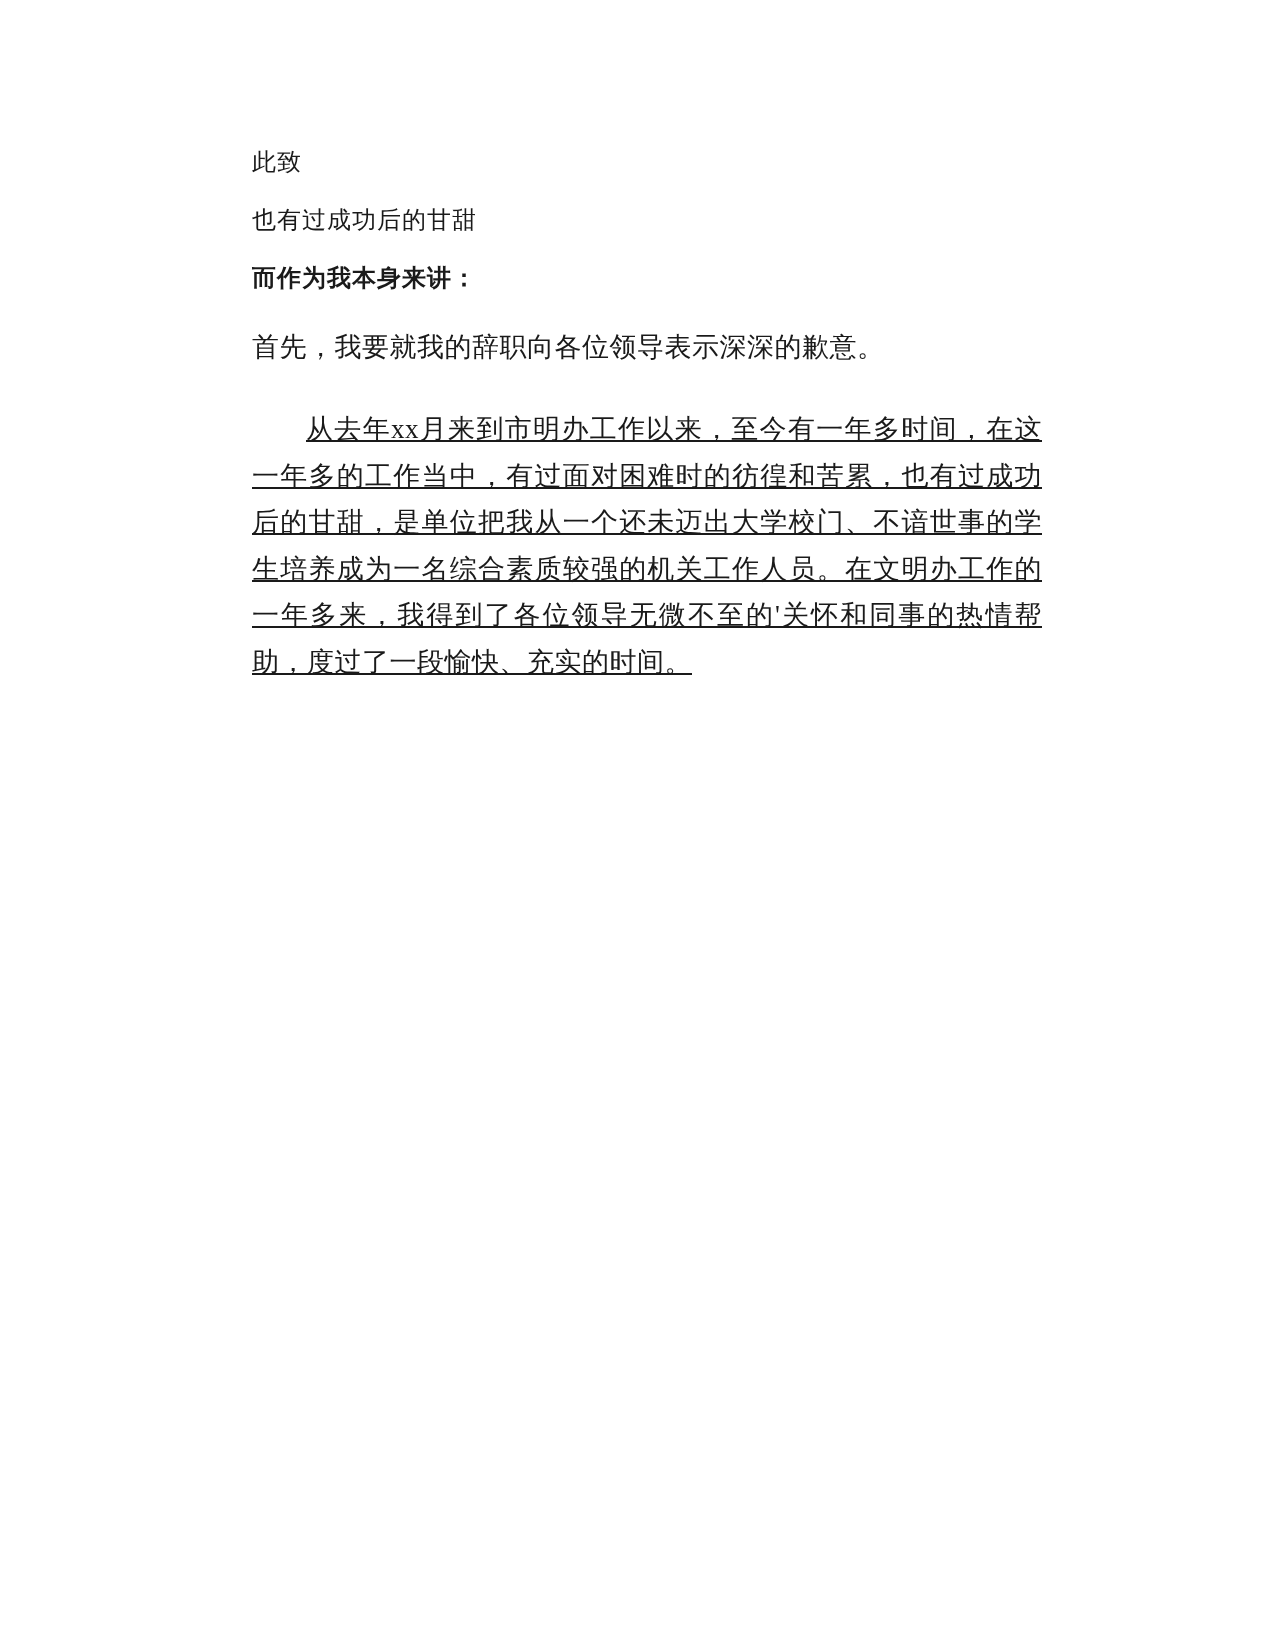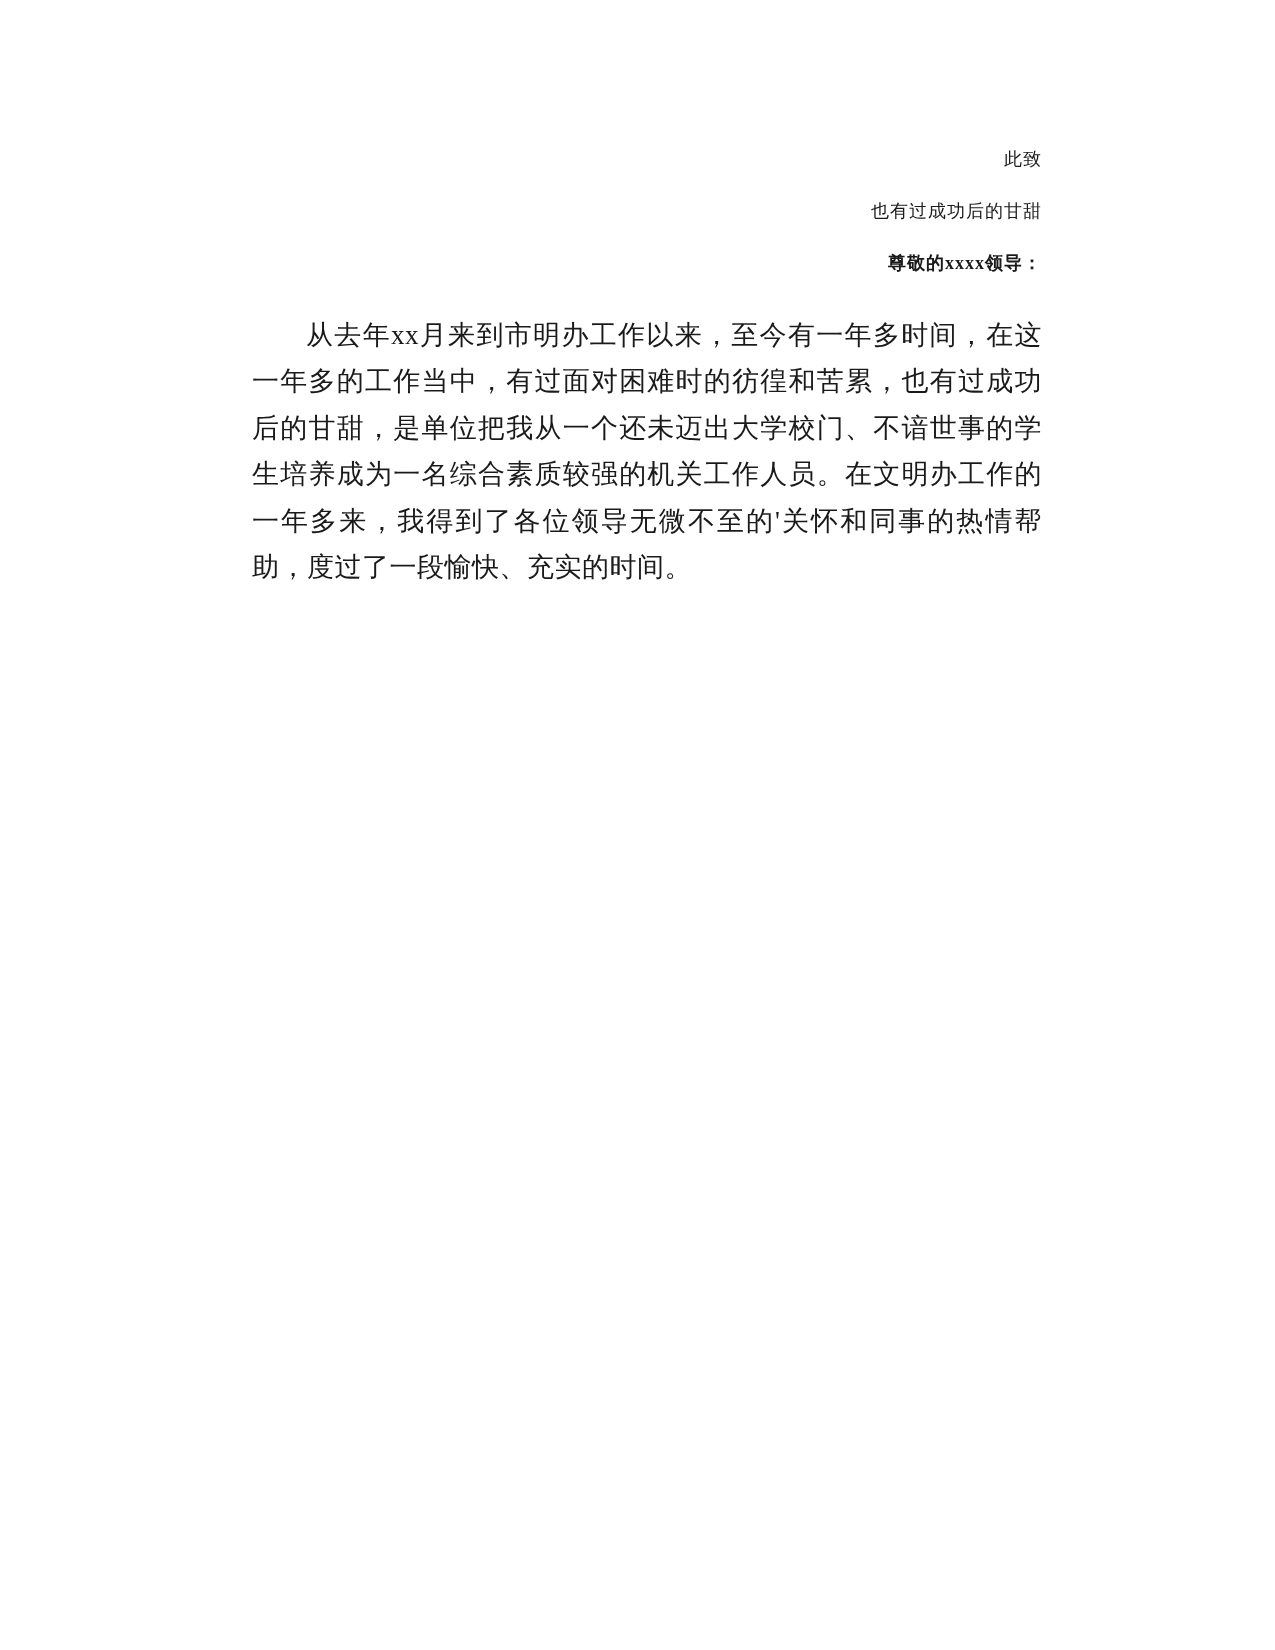--- a/index.html
+++ b/index.html
@@ -14,59 +14,60 @@
     position: relative;
     box-sizing: border-box;
     padding: 150px 250px 0 252px;
     font-family: "Liberation Serif", "DejaVu Serif", serif;
     color: #1a1a1a;
   }
   .doc-body {
     width: 790px;
   }
   .line {
-    font-size: 18px;
+    font-size: 24px;
     line-height: 1.0;
     margin: 0 0 34px 0;
     letter-spacing: 1px;
     white-space: nowrap;
-    text-align: right;
   }
   .line.bold {
     font-weight: bold;
   }
   .para {
     font-size: 27px;
     line-height: 1.72;
     margin: 0 0 6px 0;
     text-align: justify;
     text-justify: inter-ideograph;
     letter-spacing: 0.5px;
   }
   .para.indent {
     text-indent: 2em;
+    text-decoration: underline;
   }
   .tight {
     margin-bottom: 30px;
   }
   .spacer-sm { height: 6px; }
   .spacer-md { height: 14px; }
 </style>
 </head>
 <body>
 
 <div class="page">
   <div class="doc-body">
 
     <p class="line">此致</p>
 
     <p class="line">也有过成功后的甘甜</p>
 
-    <p class="line bold">尊敬的xxxx领导：</p>
+    <p class="line bold">而作为我本身来讲：</p>
 
+    <p class="para tight">首先，我要就我的辞职向各位领导表示深深的歉意。</p>
 
     <div class="spacer-sm"></div>
 
     <p class="para indent">从去年xx月来到市明办工作以来，至今有一年多时间，在这一年多的工作当中，有过面对困难时的彷徨和苦累，也有过成功后的甘甜，是单位把我从一个还未迈出大学校门、不谙世事的学生培养成为一名综合素质较强的机关工作人员。在文明办工作的一年多来，我得到了各位领导无微不至的'关怀和同事的热情帮助，度过了一段愉快、充实的时间。</p>
 
     <div class="spacer-md"></div>
 
 
   </div>
 </div>

